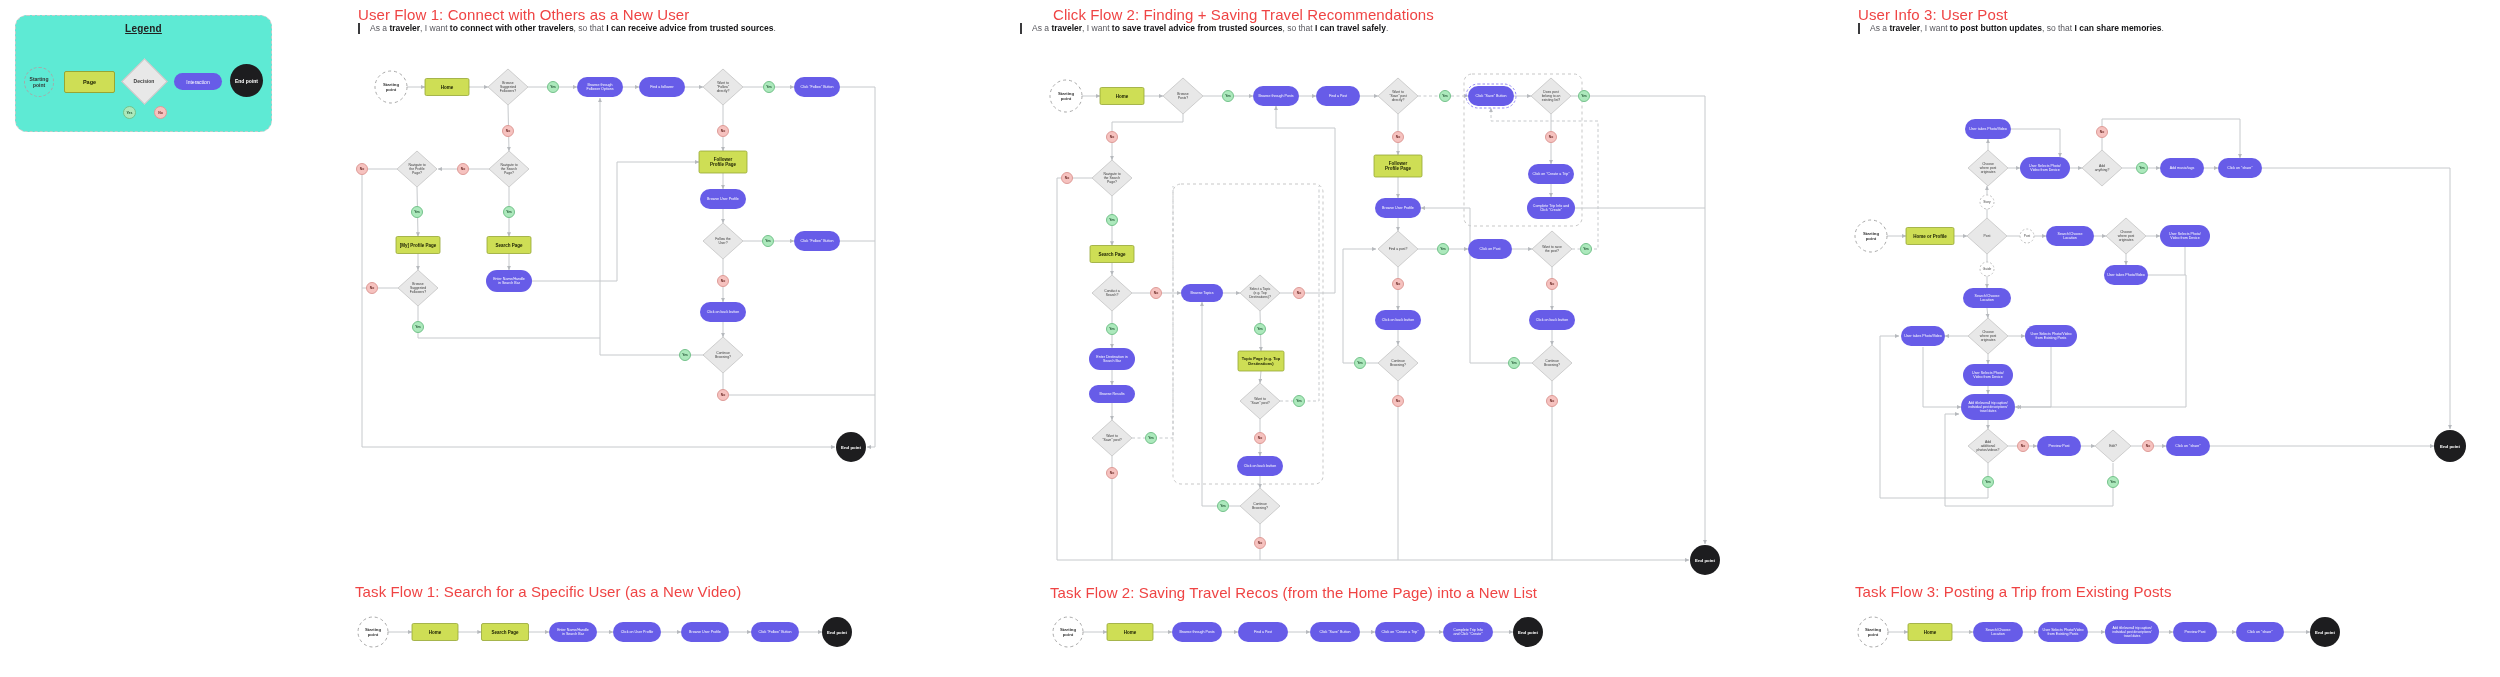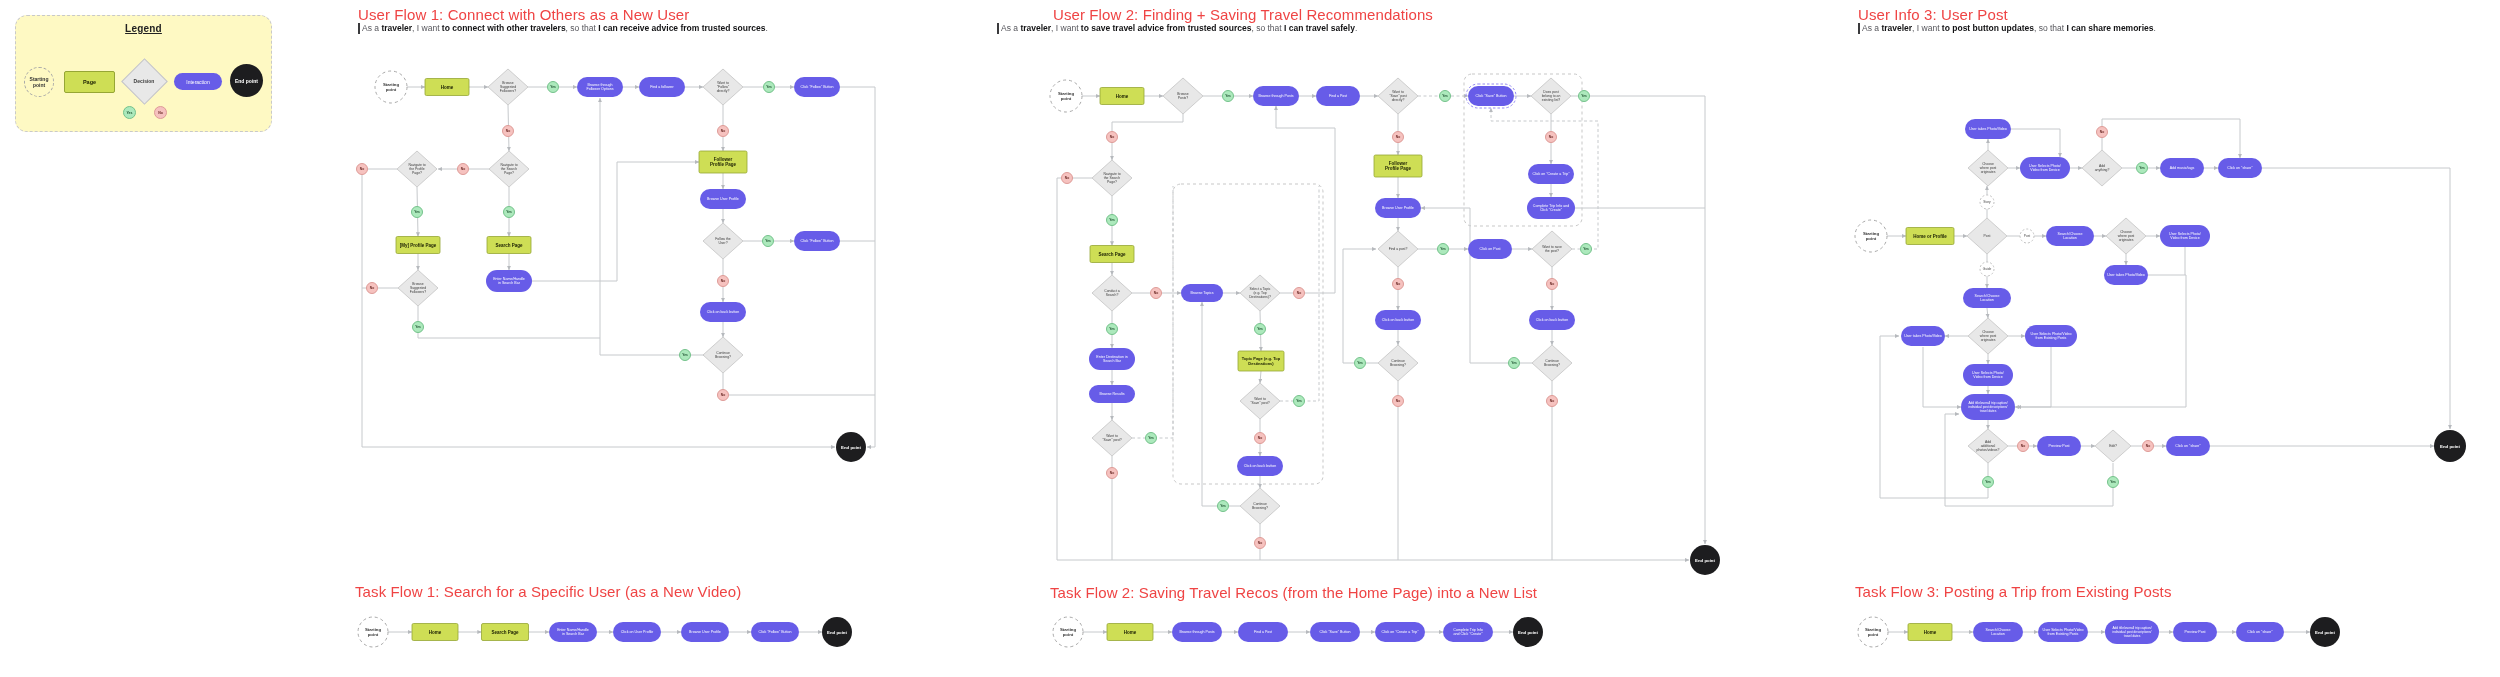--- a/index.html
+++ b/index.html
@@ -1,26 +1,26 @@
 <!DOCTYPE html>
 <html><head>
 <meta charset="utf-8">
 <style>
   html,body{margin:0;padding:0;}
   body{
     width:2500px;height:677px;background:#ffffff;position:relative;overflow:hidden;
     font-family:"Liberation Sans",sans-serif;
   }
   .flow-title{position:absolute;margin:0;font-size:15px;font-weight:400;color:#ef4444;letter-spacing:.1px;white-space:nowrap;}
-  .story{position:absolute;font-size:8.5px;color:#56565c;border-left:2px solid #3a3a3c;padding-left:2px;line-height:1.25;white-space:nowrap;}
+  .story{position:absolute;font-size:8.5px;color:#56565c;border-left:2px solid #3a3a3c;padding-left:10px;line-height:1.25;white-space:nowrap;}
   .story b{color:#131315;font-weight:700;}
   svg.diagram{position:absolute;overflow:visible;}
 
   
-  .legend{position:absolute;left:15px;top:15px;width:255px;height:115px;border:1.5px dashed #c9c9c9;border-radius:12px;background:#fef9c3;}
+  .legend{position:absolute;left:15px;top:15px;width:255px;height:115px;border:1.5px dashed #c9c9c9;border-radius:12px;background:#5eead4;}
   .legend-title{position:absolute;left:0;right:0;top:7px;text-align:center;font-size:10px;font-weight:600;color:#222;text-decoration:underline;letter-spacing:.2px;}
   .lg-start{position:absolute;left:8px;top:51px;width:28px;height:28px;border:1px dashed #a8a8a8;border-radius:50%;display:flex;align-items:center;justify-content:center;text-align:center;font-size:5px;font-weight:600;color:#333;line-height:1.25;}
   .lg-page{position:absolute;left:48px;top:55px;width:49px;height:20px;background:#cede55;border:1px solid #96a635;border-radius:2px;display:flex;align-items:center;justify-content:center;font-size:5.5px;font-weight:700;color:#202505;}
   .lg-decision{position:absolute;left:106px;top:43px;width:44px;height:44px;}
   .lg-decision .diamond-bg{position:absolute;left:6px;top:6px;width:31px;height:31px;background:#e8e8e8;border:1px solid #c4c4c4;transform:rotate(45deg);}
   .lg-decision .lg-label{position:absolute;inset:0;display:flex;align-items:center;justify-content:center;font-size:5px;font-weight:600;color:#3c3c3c;}
   .lg-pill{position:absolute;left:158px;top:57px;width:48px;height:17px;background:#675ce8;border-radius:9px;display:flex;align-items:center;justify-content:center;font-size:5px;font-weight:500;color:#fff;}
   .lg-end{position:absolute;left:214px;top:48px;width:33px;height:33px;background:#1d1d1f;border-radius:50%;display:flex;align-items:center;justify-content:center;font-size:5px;font-weight:600;color:#fff;}
   .lg-yes{position:absolute;left:107px;top:90px;width:11px;height:11px;background:#ace9bc;border:1px solid #74c28b;border-radius:50%;display:flex;align-items:center;justify-content:center;font-size:3.5px;font-weight:600;color:#1d5130;}
   .lg-no{position:absolute;left:138px;top:90px;width:11px;height:11px;background:#f6c2bf;border:1px solid #de9b97;border-radius:50%;display:flex;align-items:center;justify-content:center;font-size:3.5px;font-weight:600;color:#6b2a26;}
@@ -215,22 +215,22 @@
     <g>
       <circle cx="368" cy="329" r="5.5" fill="#f6c2bf" stroke="#de9b97" stroke-width="1"></circle>
       <text text-anchor="middle" font-size="3.3" fill="#6b2a26" font-weight="600"><tspan x="368" y="329" dominant-baseline="central">No</tspan></text>
     </g>
     <g>
       <circle cx="496" cy="381" r="15" fill="#1d1d1f"></circle>
       <text text-anchor="middle" font-size="4.3" fill="#ffffff" font-weight="600"><tspan x="496" y="381" dominant-baseline="central">End point</tspan></text>
     </g>
   </svg>
 
-<h2 class="flow-title" style="left:1053px;top:6px;">User Flow 2: Finding + Saving Travel Recommendations</h2>
-<div class="story" style="left:997px;top:23px;text-align:right;"><span><span>As a </span><b>traveler</b><span>, I want </span><b>to save travel advice from trusted sources</b><span>, so that </span><b>I can travel safely</b><span>.</span></span></div>
+<h2 class="flow-title" style="left:1053px;top:6px;">Click Flow 2: Finding + Saving Travel Recommendations</h2>
+<div class="story" style="left:1020px;top:23px;text-align:right;"><span><span>As a </span><b>traveler</b><span>, I want </span><b>to save travel advice from trusted sources</b><span>, so that </span><b>I can travel safely</b><span>.</span></span></div>
 <svg class="diagram" style="left:1050px;top:66px;" viewBox="0 0 680 515" width="680" height="515">
     <defs>
       <marker id="arrow-1" markerWidth="5" markerHeight="5" refX="4.2" refY="2" orient="auto">
         <path d="M0,0 L4.5,2 L0,4 Z" fill="#b6b9bd"></path>
       </marker>
     </defs>
     <rect x="123" y="118" width="150" height="300" rx="8" fill="none" stroke="#c7c7c7" stroke-dasharray="3,3"></rect>
     <rect x="414" y="8" width="118" height="152" rx="8" fill="none" stroke="#c7c7c7" stroke-dasharray="3,3"></rect>
     <path d="M32,30 L50,30" fill="none" stroke="#c6c9cc" stroke-width="1" stroke-linejoin="round" marker-end="url(#arrow-1)"></path>
     <path d="M94,30 L113,30" fill="none" stroke="#c6c9cc" stroke-width="1" stroke-linejoin="round" marker-end="url(#arrow-1)"></path>

